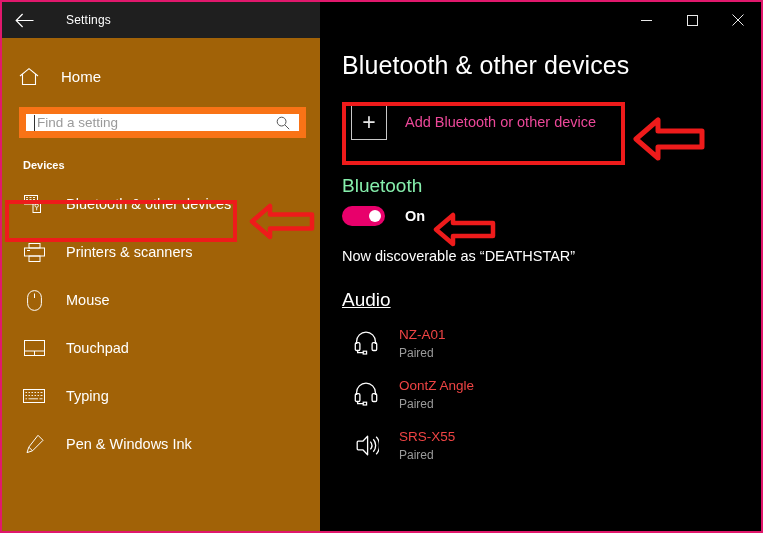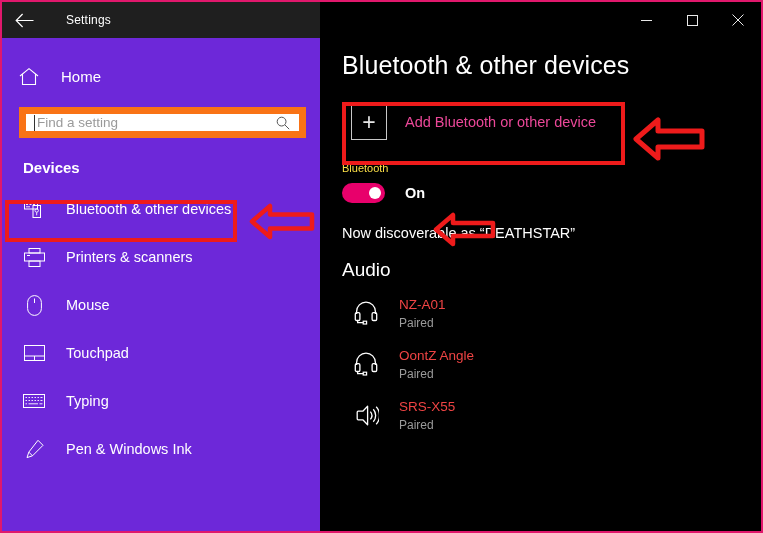--- a/index.html
+++ b/index.html
@@ -45,21 +45,21 @@
   .win-btn {
     width: 46px; height: 32px;
     display: flex; align-items: center; justify-content: center;
     color: #e8e8e8;
   }
 
   
   #sidebar {
     position: absolute; left: 0; top: 36px;
     width: 318px; height: 493px;
-    background: #6d28d9;
+    background: #a16207;
   }
   .home-row {
     display: flex; align-items: center;
     height: 40px; margin-top: 18px; padding-left: 17px;
   }
   .home-row .label {
     color: #fff; font-size: 15px; margin-left: 22px;
   }
   .search-wrap {
     margin: 11px 14px 0 17px;
@@ -76,21 +76,21 @@
     flex: 1; border: none; outline: none;
     background: transparent;
     font-family: "Liberation Sans", sans-serif;
     font-size: 13.5px; color: #333;
     padding-left: 2px;
   }
   .search-input::placeholder { color: #9a9a9a; }
   .search-icon { margin-right: 9px; color: #555; display:flex; }
 
   .section-title {
-    color: #fff; font-size: 15px; font-weight: bold;
+    color: #fff; font-size: 11px; font-weight: bold;
     margin: 21px 0 0 21px;
   }
 
   .nav-list { margin-top: 9px; }
   .nav-item {
     display: flex; align-items: center;
     height: 48px; padding-left: 21px;
     position: relative;
   }
   .nav-item .nav-icon {
@@ -124,21 +124,21 @@
     width: 36px; height: 36px;
     border: 1.5px solid #c8c8c8;
     display: flex; align-items: center; justify-content: center;
     color: #e6e6e6; font-size: 23px; line-height: 1;
     flex: 0 0 36px;
   }
   .add-device-label {
     color: #ec4899; font-size: 14.5px; margin-left: 18px;
   }
   .bt-label {
-    color: #fde047; font-size: 11px; margin-top: 13px;
+    color: #86efac; font-size: 19px; margin-top: 26px;
   }
   .toggle-row {
     display: flex; align-items: center; margin-top: 9px; font-weight: bold;
   }
   .toggle {
     width: 43px; height: 20px; border-radius: 10px;
     background: #E8006B; position: relative;
     flex: 0 0 43px;
   }
   .toggle .knob {
@@ -146,21 +146,21 @@
     width: 12px; height: 12px; border-radius: 50%;
     background: #fff;
   }
   .toggle-state {
     color: #fff; font-size: 14.5px; margin-left: 20px;
   }
   .discoverable {
     color: #fff; font-size: 14.5px; margin-top: 22px;
   }
   .group-title {
-    color: #fff; font-size: 19px; margin-top: 18px;
+    color: #fff; font-size: 19px; margin-top: 25px; text-decoration: underline;
   }
   .device-list { margin-top: 7px; }
   .device-row {
     display: flex; align-items: center;
     height: 51px; padding-left: 9px;
   }
   .device-icon {
     width: 30px; height: 30px; flex: 0 0 30px;
     display: flex; align-items: center; justify-content: center;
     color: #fff;

